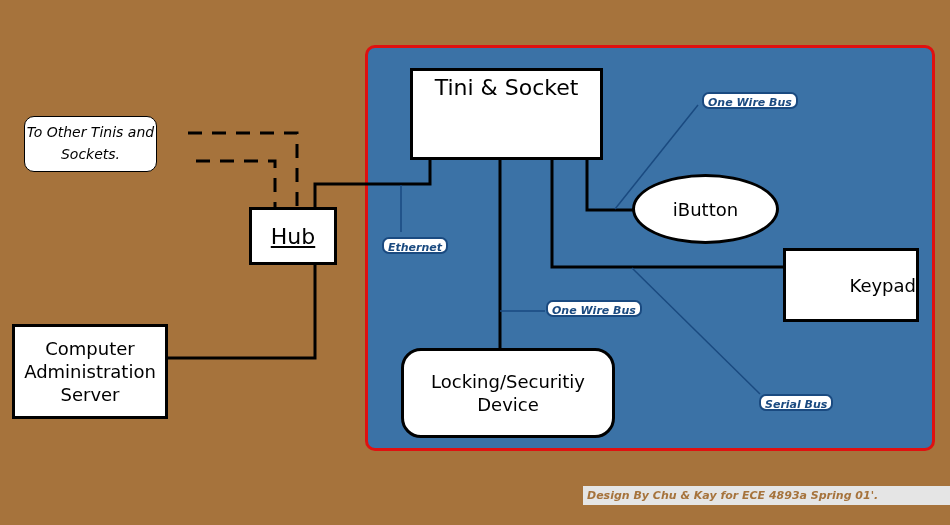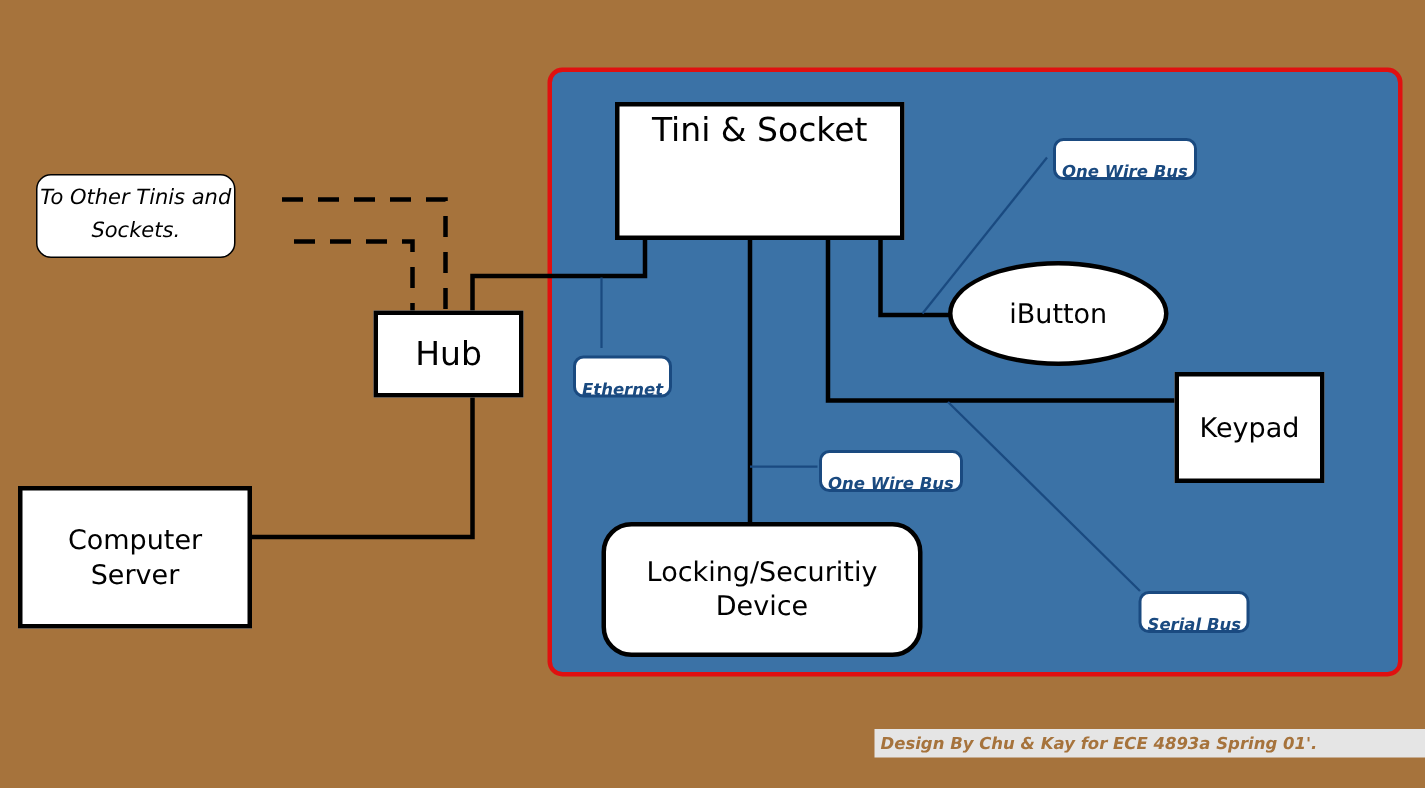--- a/index.html
+++ b/index.html
@@ -1,19 +1,19 @@
 <!DOCTYPE html>
 <html><head>
 <meta charset="utf-8">
 <style>
   html,body{margin:0;padding:0;}
   body{width:950px;height:525px;background:#a6733c;position:relative;overflow:hidden;font-family:"DejaVu Sans",sans-serif;}
   #diagram{position:absolute;left:0;top:0;width:950px;height:525px;}
   .node{position:absolute;background:#fff;border:3px solid #000;box-sizing:border-box;display:flex;align-items:center;justify-content:center;text-align:center;color:#000;}
-  .lbl{position:absolute;background:#fff;border:2px solid #1a4a80;border-radius:7px;color:#1a4a80;font-family:"DejaVu Sans",sans-serif;font-style:italic;font-weight:bold;font-size:11px;padding:12px 4px;height:17px;line-height:17px;box-sizing:border-box;white-space:nowrap;}
+  .lbl{position:absolute;background:#fff;border:2px solid #1a4a80;border-radius:7px;color:#1a4a80;font-family:"DejaVu Sans",sans-serif;font-style:italic;font-weight:bold;font-size:11px;padding:0 4px;height:17px;line-height:17px;box-sizing:border-box;white-space:nowrap;}
   .zone{position:absolute;left:365px;top:45px;width:570px;height:406px;background:#3b72a6;border:3px solid #e01010;border-radius:10px;box-sizing:border-box;}
   .note{position:absolute;left:24px;top:116px;width:133px;height:56px;background:#fff;border:1px solid #000;border-radius:10px;box-sizing:border-box;font-family:"DejaVu Sans",sans-serif;font-style:italic;font-size:14px;text-align:center;line-height:22px;padding-top:4px;color:#000;}
   .credit{position:absolute;left:583px;top:486px;width:398px;height:19px;background:#e5e5e5;color:#a6733c;font-family:"DejaVu Sans",sans-serif;font-style:italic;font-weight:bold;font-size:11px;line-height:19px;padding-left:4px;box-sizing:border-box;}
 </style>
 </head>
 <body>
 
 <div id="diagram">
 
   <div class="zone"></div>
@@ -43,38 +43,39 @@
       <path d="M500 311 L545 311"></path>
       <path d="M632 268 L760 394"></path>
     </g>
   </svg>
 
   <div class="note">
     <div>To Other Tinis and</div>
     <div>Sockets.</div>
   </div>
 
-  <div class="node" style="left:249px;top:207px;width:100px;height:58px;font-size:22px;">
+  <div class="node" style="left:249px;top:207px;width:88px;height:58px;font-size:22px;text-decoration:underline;">
     <span>Hub</span>
   </div>
 
   <div class="node" style="left:12px;top:324px;width:156px;height:95px;font-size:18px;line-height:23px;flex-direction:column;">
     <span>Computer</span>
+    <span>Administration</span>
     <span>Server</span>
   </div>
 
   <div class="node" style="left:410px;top:68px;width:193px;height:92px;font-size:22px;align-items:flex-start;padding-top:4px;">
     <span>Tini &amp; Socket</span>
   </div>
 
   <div class="node" style="left:632px;top:174px;width:147px;height:70px;border-radius:50%;font-size:18px;">
     <span>iButton</span>
   </div>
 
-  <div class="node" style="left:783px;top:248px;width:100px;height:74px;font-size:18px;">
+  <div class="node" style="left:783px;top:248px;width:136px;height:74px;font-size:18px;justify-content:flex-end;">
     <span>Keypad</span>
   </div>
 
   <div class="node" style="left:401px;top:348px;width:214px;height:90px;border-radius:20px;font-size:18px;line-height:23px;flex-direction:column;">
     <span>Locking/Securitiy</span>
     <span>Device</span>
   </div>
 
   <div class="lbl" style="left:382px;top:237px;">Ethernet</div>
   <div class="lbl" style="left:702px;top:92px;">One Wire Bus</div>

